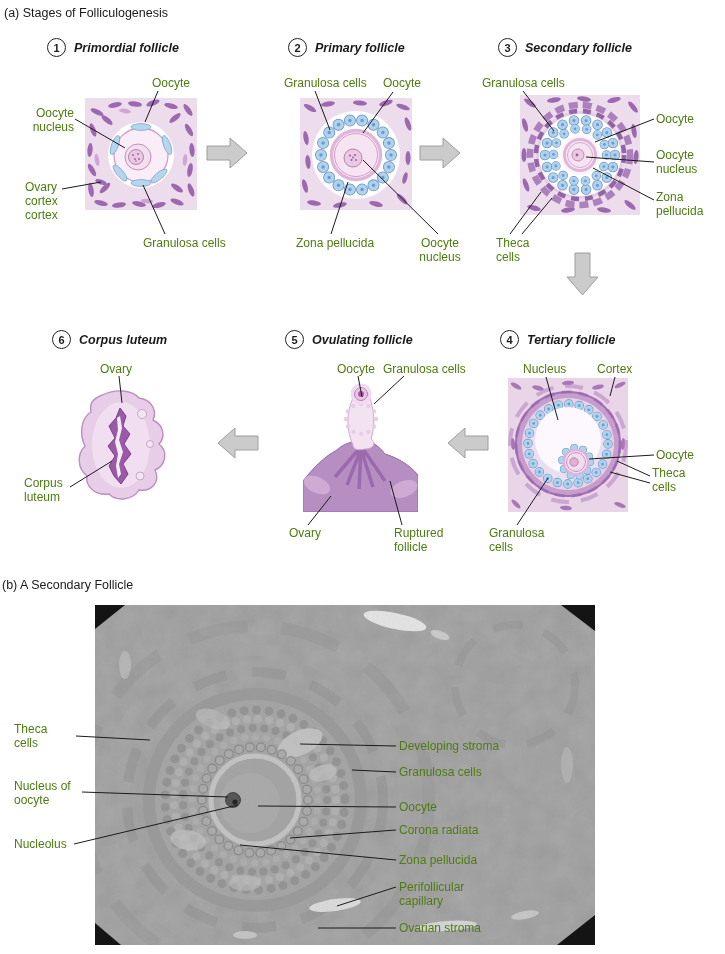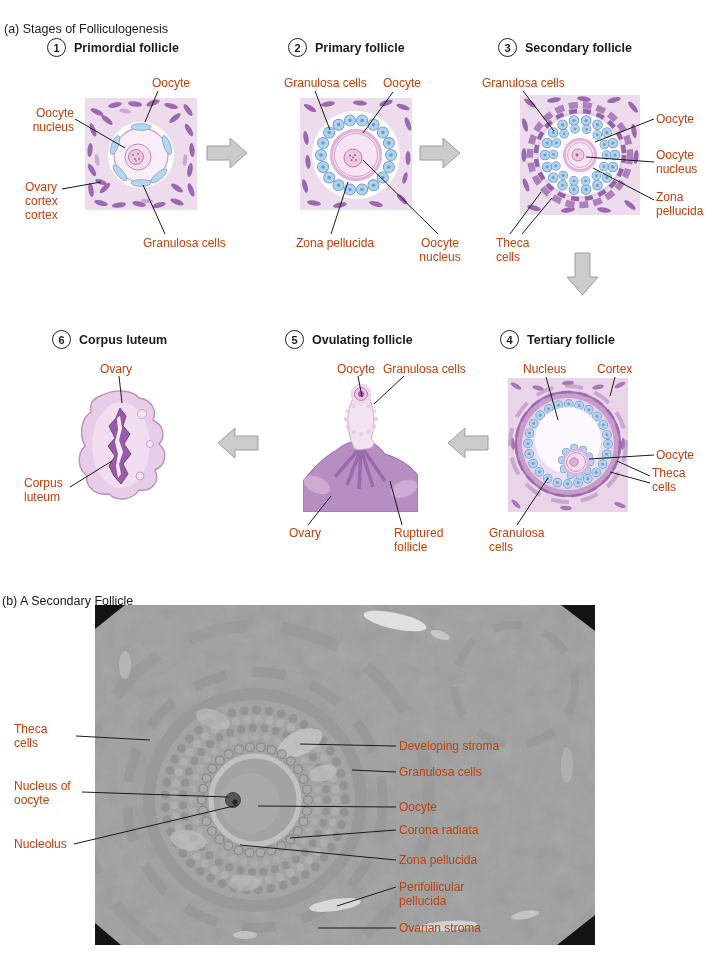--- a/index.html
+++ b/index.html
@@ -1,25 +1,25 @@
 <!DOCTYPE html>
 <html><head>
 <meta charset="utf-8">
 <style>
   * { margin:0; padding:0; box-sizing:border-box; }
   html,body { background:#ffffff; }
   body { font-family:"Liberation Sans", sans-serif; color:#1a1a1a; }
   #page { position:relative; width:725px; height:954px; background:#ffffff; overflow:hidden; }
-  .sec-title { position:absolute; font-size:12.5px; white-space:nowrap;margin-top:16px; }
+  .sec-title { position:absolute; font-size:12.5px; white-space:nowrap; }
   .stage-head { position:absolute; display:flex; align-items:center; gap:8px; }
   .num { width:19px; height:19px; border:1.5px solid #222; border-radius:50%;
          display:flex; align-items:center; justify-content:center;
          font-size:11px; font-weight:bold; background:#fff; }
-  .stage-title { font-weight:bold; font-size:12.5px; white-space:nowrap; }
-  .lbl { position:absolute; font-size:12px; line-height:1.18; color:#c2410c; white-space:nowrap; }
+  .stage-title { font-weight:bold; font-size:12.5px; white-space:nowrap;font-style:italic; }
+  .lbl { position:absolute; font-size:12px; line-height:1.18; color:#4d7c0f; white-space:nowrap; }
   .wrap { white-space:normal; }
   .tr { text-align:right; }
   .tc { text-align:center; }
   svg.panel { position:absolute; }
   svg.lines { position:absolute; left:0; top:0; pointer-events:none; }
 </style>
 </head>
 <body>
 
 <div id="page">
@@ -375,16 +375,16 @@
   <div class="lbl wrap" style="left:24px;top:476px;width:46px">Corpus luteum</div>
 
   <div class="lbl wrap" style="left:14px;top:722px;width:40px">Theca cells</div>
   <div class="lbl wrap" style="left:14px;top:779px;width:58px">Nucleus of oocyte</div>
   <div class="lbl" style="left:14px;top:837px">Nucleolus</div>
   <div class="lbl" style="left:399px;top:739px">Developing stroma</div>
   <div class="lbl" style="left:399px;top:765px">Granulosa cells</div>
   <div class="lbl" style="left:399px;top:800px">Oocyte</div>
   <div class="lbl" style="left:399px;top:823px">Corona radiata</div>
   <div class="lbl" style="left:399px;top:853px">Zona pellucida</div>
-  <div class="lbl wrap" style="left:399px;top:880px;width:78px">Perifollicular pellucida</div>
+  <div class="lbl wrap" style="left:399px;top:880px;width:78px">Perifollicular capillary</div>
   <div class="lbl" style="left:399px;top:921px">Ovarian stroma</div>
 
 </div>
 
 </body></html>

